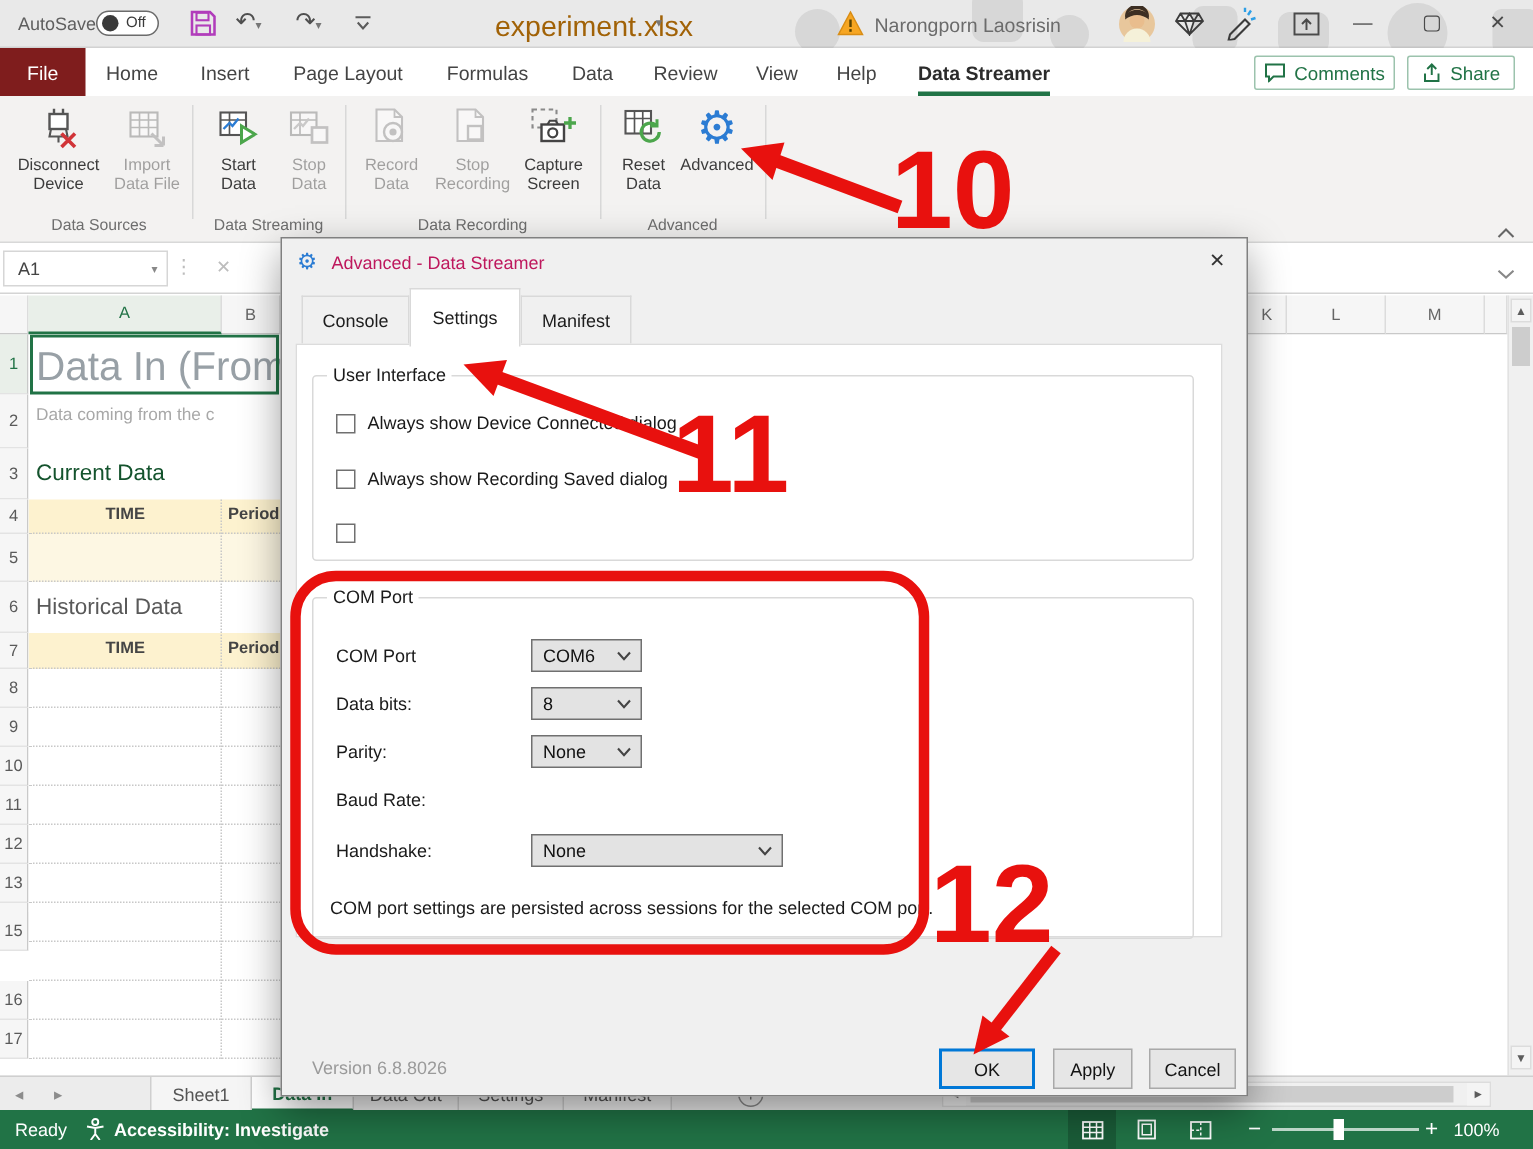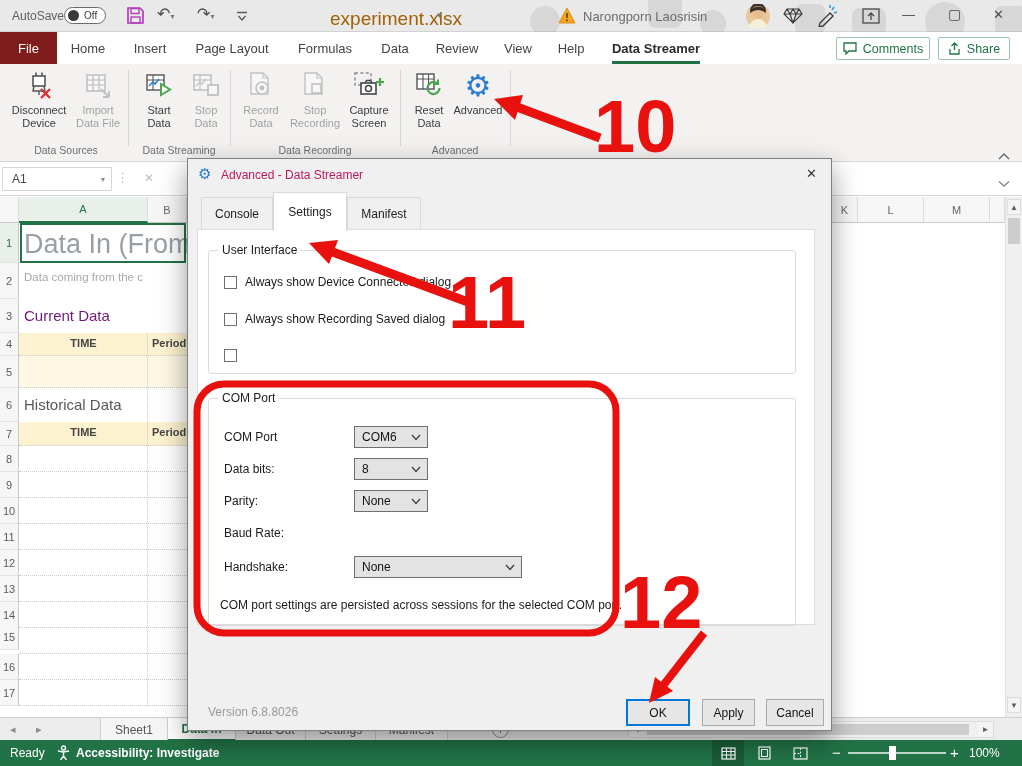--- a/index.html
+++ b/index.html
@@ -306,28 +306,28 @@
   <div class="ab rowh" style="top:356px;height:32px;">5</div>
   <div class="ab rowh" style="top:388px;height:34px;">6</div>
   <div class="ab rowh" style="top:422px;height:24px;">7</div>
   <div class="ab rowh" style="top:446px;height:26px;">8</div>
   <div class="ab rowh" style="top:472px;height:26px;">9</div>
   <div class="ab rowh" style="top:498px;height:26px;">10</div>
   <div class="ab rowh" style="top:524px;height:26px;">11</div>
   <div class="ab rowh" style="top:550px;height:26px;">12</div>
   <div class="ab rowh" style="top:576px;height:26px;">13</div>
   <div class="ab rowh" style="top:602px;height:26px;">14</div>
-  <div class="ab rowh" style="top:624px;height:26px;">15</div>
+  <div class="ab rowh" style="top:608px;height:26px;">15</div>
   <div class="ab rowh" style="top:654px;height:26px;">16</div>
   <div class="ab rowh" style="top:680px;height:26px;">17</div>
 
   <div class="ab" style="left:19px;top:223px;width:168px;height:494px;background:#fff;overflow:hidden;">
     <div class="ab" style="left:5px;top:6px;width:163px;font-size:27px;color:#98a0a6;white-space:nowrap;">Data In (From</div>
     <div class="ab" style="left:5px;top:48px;width:163px;font-size:11.5px;color:#a8a8a8;white-space:nowrap;">Data coming from the c</div>
-    <div class="ab" style="left:5px;top:84px;width:163px;font-size:15px;color:#701a75;white-space:nowrap;">Current Data</div>
+    <div class="ab" style="left:5px;top:84px;width:163px;font-size:15px;color:#14532d;white-space:nowrap;">Current Data</div>
     <div class="ab dotb" style="left:0;top:110px;width:168px;height:23px;background:#fdf2cf;">
       <div class="ab" style="left:0;top:4px;width:129px;text-align:center;font-size:11px;color:#454545;font-weight:600;">TIME</div>
       <div class="ab" style="left:133px;top:4px;width:35px;overflow:hidden;font-size:11px;color:#454545;font-weight:600;white-space:nowrap;">Period</div>
     </div>
     <div class="ab dotb" style="left:0;top:133px;width:168px;height:32px;background:#fdf7e3;"></div>
     <div class="ab" style="left:5px;top:173px;width:163px;font-size:15px;color:#595959;white-space:nowrap;">Historical Data</div>
     <div class="ab dotb" style="left:0;top:199px;width:168px;height:24px;background:#fdf2cf;">
       <div class="ab" style="left:0;top:4px;width:129px;text-align:center;font-size:11px;color:#454545;font-weight:600;">TIME</div>
       <div class="ab" style="left:133px;top:4px;width:35px;overflow:hidden;font-size:11px;color:#454545;font-weight:600;white-space:nowrap;">Period</div>
     </div>

